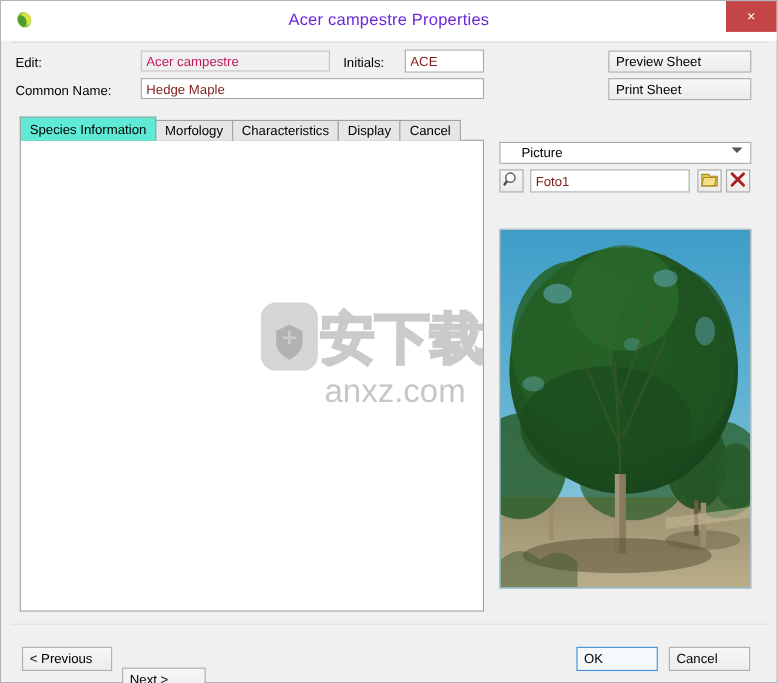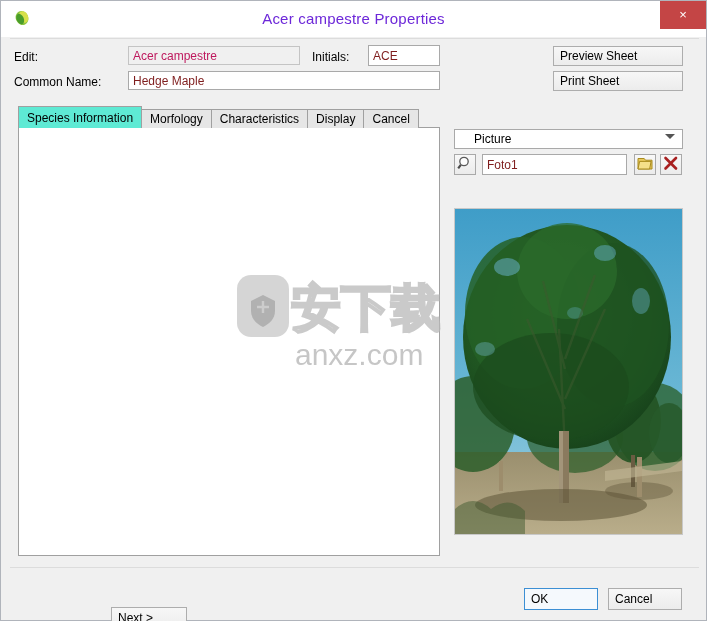--- a/index.html
+++ b/index.html
@@ -476,20 +476,21 @@
       <rect x="44" y="252" width="4" height="30" fill="#9d8d6c"></rect>
 
       <path d="M150 262 L227 252 L227 262 L150 272 Z" fill="#c3b896" opacity=".6"></path>
 
       <path d="M0 300 q18 -16 36 0 q18 -14 34 2 L70 325 L0 325 Z" fill="#3f5a30" opacity=".5"></path>
     </svg>
   </div>
 
   <div class="footer-sep"></div>
   <div class="footer"></div>
+  <button class="btn" id="prev-btn">&lt; Previous</button>
   <button class="btn" id="next-btn">Next &gt;</button>
   <button class="btn" id="ok-btn">OK</button>
   <button class="btn" id="cancel-btn">Cancel</button>
 
   <div class="watermark">
     <svg width="250" height="110" viewBox="0 0 250 110">
       <rect x="0" y="6" width="52" height="62" rx="14" fill="#9a9a9a" opacity=".42"></rect>
       <path d="M26 26 l12 6 v10 c0 8 -6 13 -12 16 c-6 -3 -12 -8 -12 -16 V32 z" fill="#8e8e8e" opacity=".5"></path>
       <path d="M20 38 h12 M26 32 v12" stroke="#d8d8d8" stroke-width="2.4" opacity=".7"></path>
       <text x="54" y="56" font-family="'Liberation Sans',sans-serif" font-size="50" font-weight="bold" fill="none" stroke="#b9b9b9" stroke-width="2.4" opacity=".75">安下载</text>

